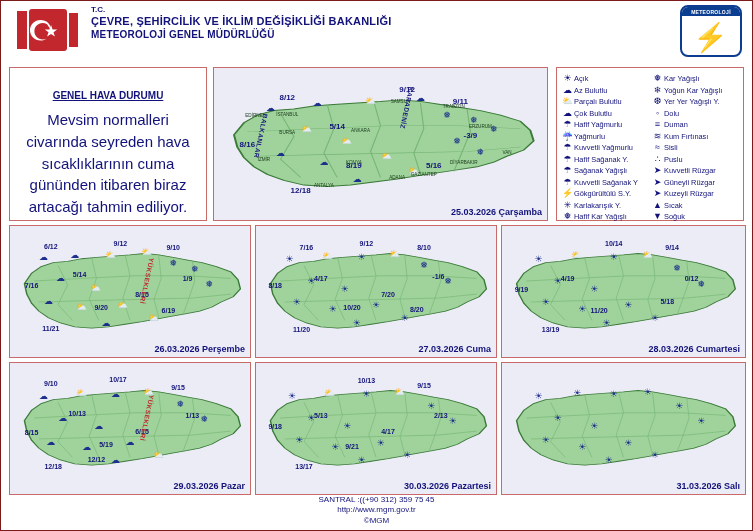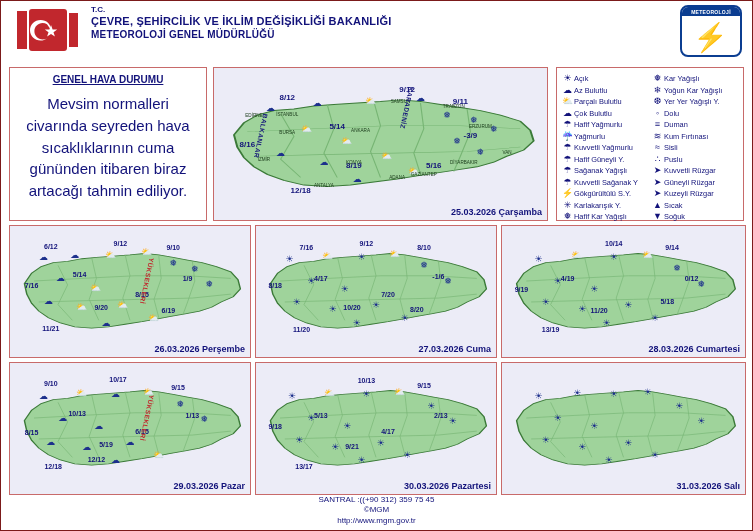--- a/index.html
+++ b/index.html
@@ -62,21 +62,21 @@
     position:absolute; right:5px; bottom:3px;
     font-size:9px; font-weight:bold; color:#12127a;
   }
   
   #summary {
     left:8px; top:66px; width:198px; height:154px;
     background:#fff; border:1px solid #c86a6a;
   }
   .summary-title {
     text-align:center; font-size:10px; font-weight:bold; color:#12127a;
-    text-decoration:underline; margin-top:6px;
+    text-decoration:underline; margin-top:22px;
   }
   .summary-body {
     font-size:15px; color:#12127a; padding:8px 10px 0 10px; line-height:1.45;
     text-align:center;
   }
   
   #legend {
     right:8px; top:66px; width:188px; height:154px;
     background:#fff; border:1px solid #c86a6a;
     padding:5px 4px 0 4px;
@@ -217,21 +217,21 @@
         <div class="legend-item">
           <span class="legend-ico">☂</span>
           <span class="legend-lbl">Kuvvetli Yağmurlu</span>
         </div>
         <div class="legend-item">
           <span class="legend-ico">≈</span>
           <span class="legend-lbl">Sisli</span>
         </div>
         <div class="legend-item">
           <span class="legend-ico">☂</span>
-          <span class="legend-lbl">Hafif Güneyli Y.</span>
+          <span class="legend-lbl">Hafif Sağanak Y.</span>
         </div>
         <div class="legend-item">
           <span class="legend-ico">∴</span>
           <span class="legend-lbl">Puslu</span>
         </div>
         <div class="legend-item">
           <span class="legend-ico">☂</span>
           <span class="legend-lbl">Sağanak Yağışlı</span>
         </div>
         <div class="legend-item">
@@ -535,17 +535,17 @@
       <span class="wicon" style="left: 18%; top: 59%;">☀</span>
       <span class="wicon" style="left: 33%; top: 64%;">☀</span>
       <span class="wicon" style="left: 52%; top: 61%;">☀</span>
       <span class="wicon" style="left: 44%; top: 74%;">☀</span>
       <span class="wicon" style="left: 63%; top: 70%;">☀</span>
       <div class="panel-date">31.03.2026 Salı</div>
     </div>
 
   <div class="footer">
     <div>SANTRAL :((+90 312) 359 75 45</div>
+    <div>http://www.mgm.gov.tr</div>
     <div>©MGM</div>
-    <div>http://www.mgm.gov.tr</div>
   </div>
 
 </div>
 
 </body></html>

